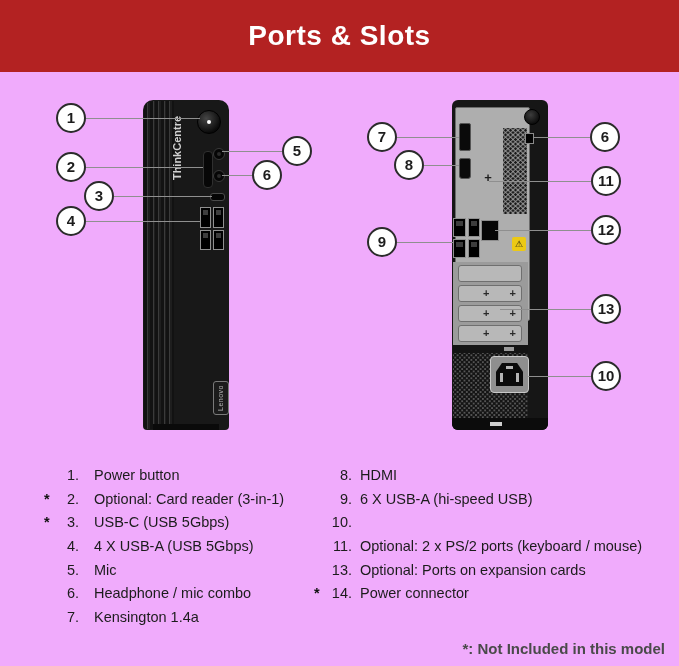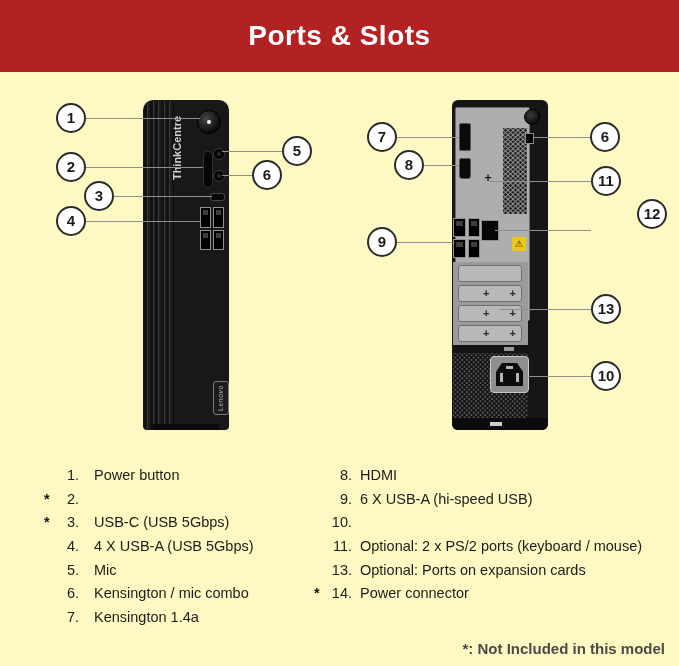--- a/index.html
+++ b/index.html
@@ -1,16 +1,16 @@
 <!DOCTYPE html>
 <html><head>
 <meta charset="utf-8">
 <style>
   html,body{margin:0;padding:0;background:#fff;}
-  .stage{position:relative;width:679px;height:666px;background:#fef9c3;overflow:hidden;
+  .stage{position:relative;width:679px;height:666px;background:#f0abfc;overflow:hidden;
          font-family:"Liberation Sans",sans-serif;}
 
   
   .banner{position:absolute;left:0;top:0;width:679px;height:72px;background:#B32222;
           display:flex;align-items:center;justify-content:center;}
   .banner h1{margin:0;color:#ffffff;font-size:28px;font-weight:bold;letter-spacing:.5px;}
 
   
   .cline{position:absolute;height:1px;background:#8f8f8f;z-index:5;}
   .cnum{position:absolute;width:30px;height:30px;box-sizing:border-box;border:2px solid #2b2b2b;
@@ -217,35 +217,36 @@
   <div class="cnum" style="left:56px;top:152px;">2</div>
   <div class="cnum" style="left:84px;top:181px;">3</div>
   <div class="cnum" style="left:56px;top:206px;">4</div>
   <div class="cnum" style="left:282px;top:136px;">5</div>
   <div class="cnum" style="left:252px;top:160px;">6</div>
   <div class="cnum" style="left:367px;top:122px;">7</div>
   <div class="cnum" style="left:394px;top:150px;">8</div>
   <div class="cnum" style="left:367px;top:227px;">9</div>
   <div class="cnum" style="left:590px;top:122px;">6</div>
   <div class="cnum" style="left:591px;top:166px;">11</div>
-  <div class="cnum" style="left:591px;top:199px;margin-left:46px;">12</div>
+  <div class="cnum" style="left:591px;top:215px;">12</div>
   <div class="cnum" style="left:591px;top:294px;">13</div>
   <div class="cnum" style="left:591px;top:361px;">10</div>
 
   <div class="legend-col left">
     <div class="lrow">
         <span class="star"></span>
         <span class="num">1.</span>
         <span></span>
         <span class="txt">Power button</span>
       </div>
     <div class="lrow">
         <span class="star">*</span>
         <span class="num">2.</span>
         <span></span>
+        <span class="txt">Optional: Card reader (3-in-1)</span>
       </div>
     <div class="lrow">
         <span class="star">*</span>
         <span class="num">3.</span>
         <span></span>
         <span class="txt">USB-C (USB 5Gbps)</span>
       </div>
     <div class="lrow">
         <span class="star"></span>
         <span class="num">4.</span>
@@ -255,21 +256,21 @@
     <div class="lrow">
         <span class="star"></span>
         <span class="num">5.</span>
         <span></span>
         <span class="txt">Mic</span>
       </div>
     <div class="lrow">
         <span class="star"></span>
         <span class="num">6.</span>
         <span></span>
-        <span class="txt">Kensington / mic combo</span>
+        <span class="txt">Headphone / mic combo</span>
       </div>
     <div class="lrow">
         <span class="star"></span>
         <span class="num">7.</span>
         <span></span>
         <span class="txt">Kensington 1.4a</span>
       </div>
   </div>
 
   <div class="legend-col right">

